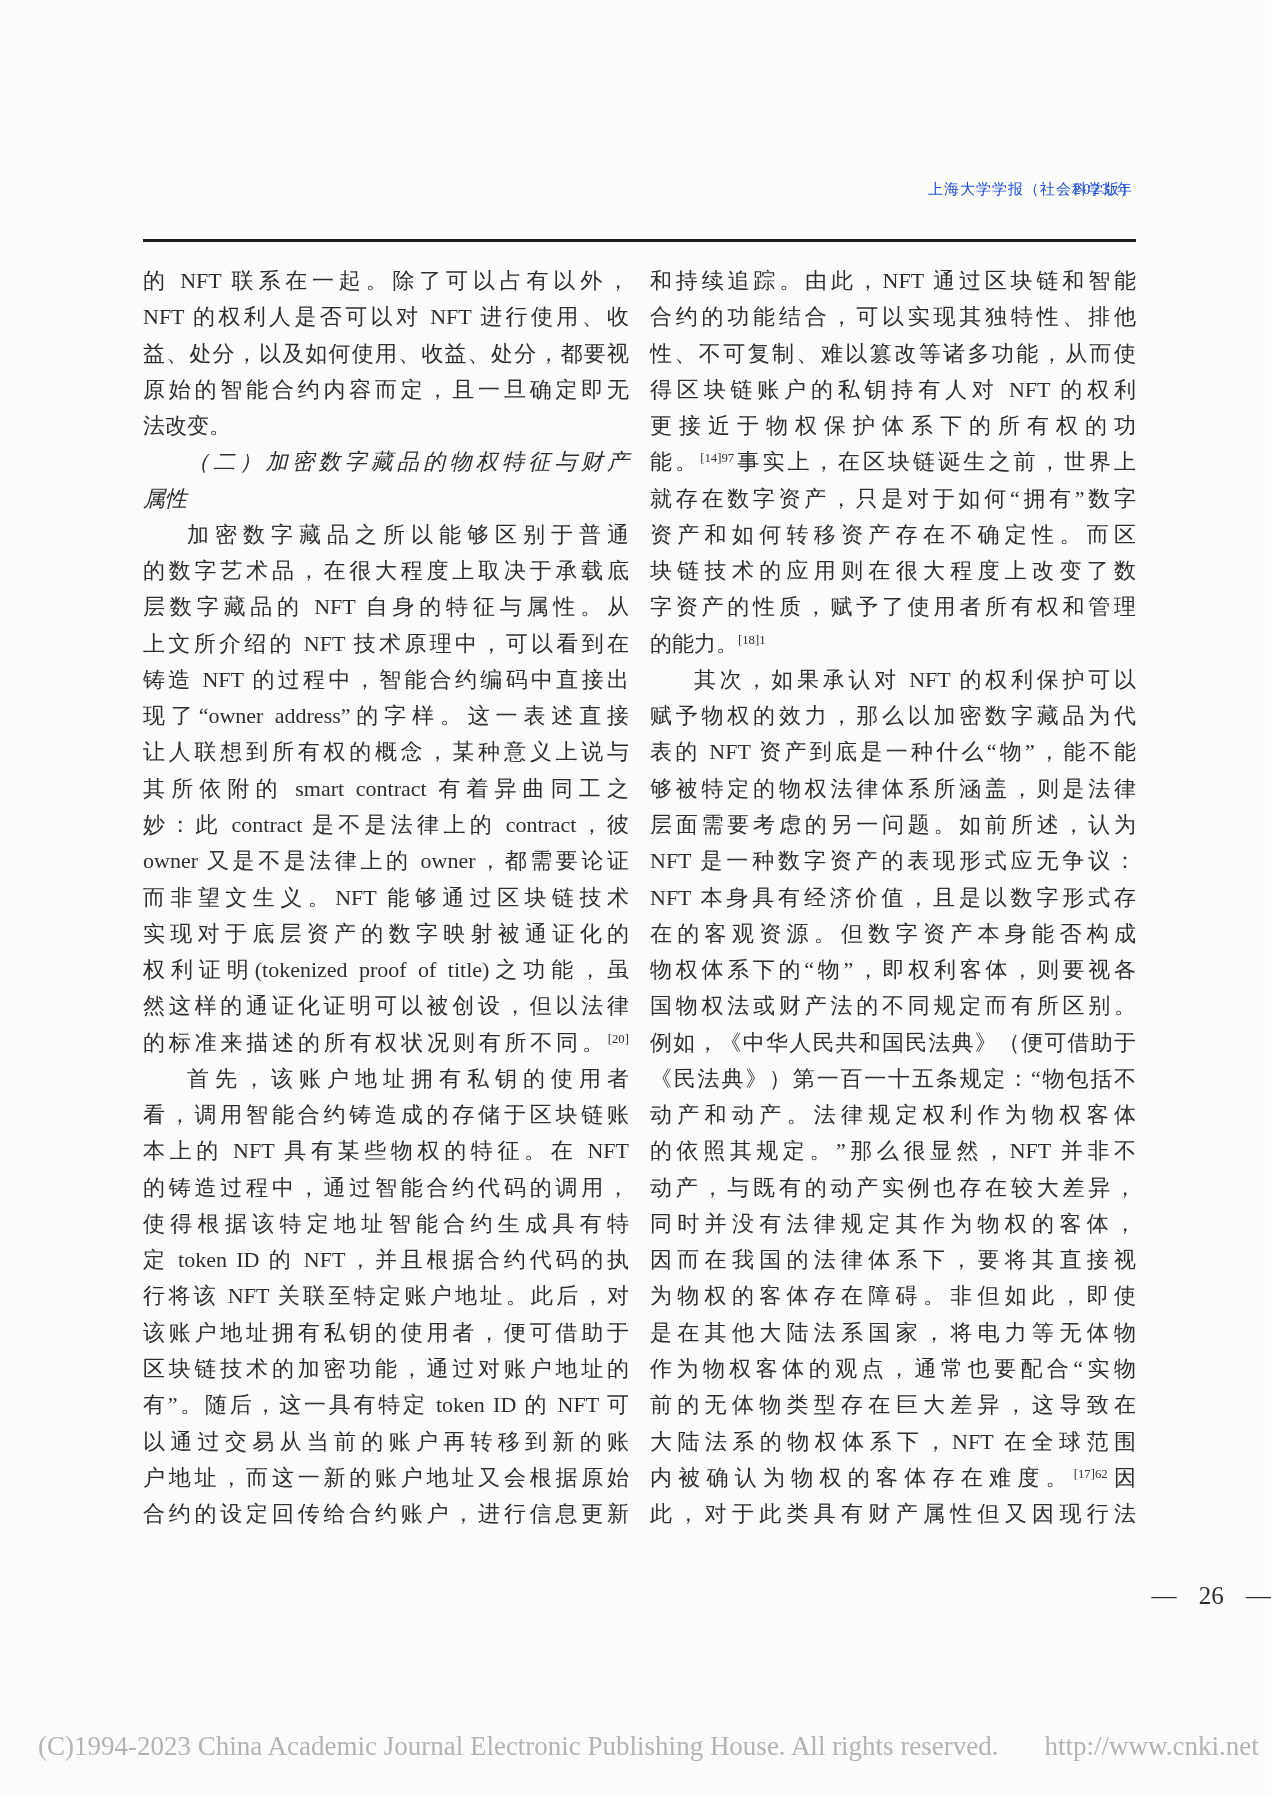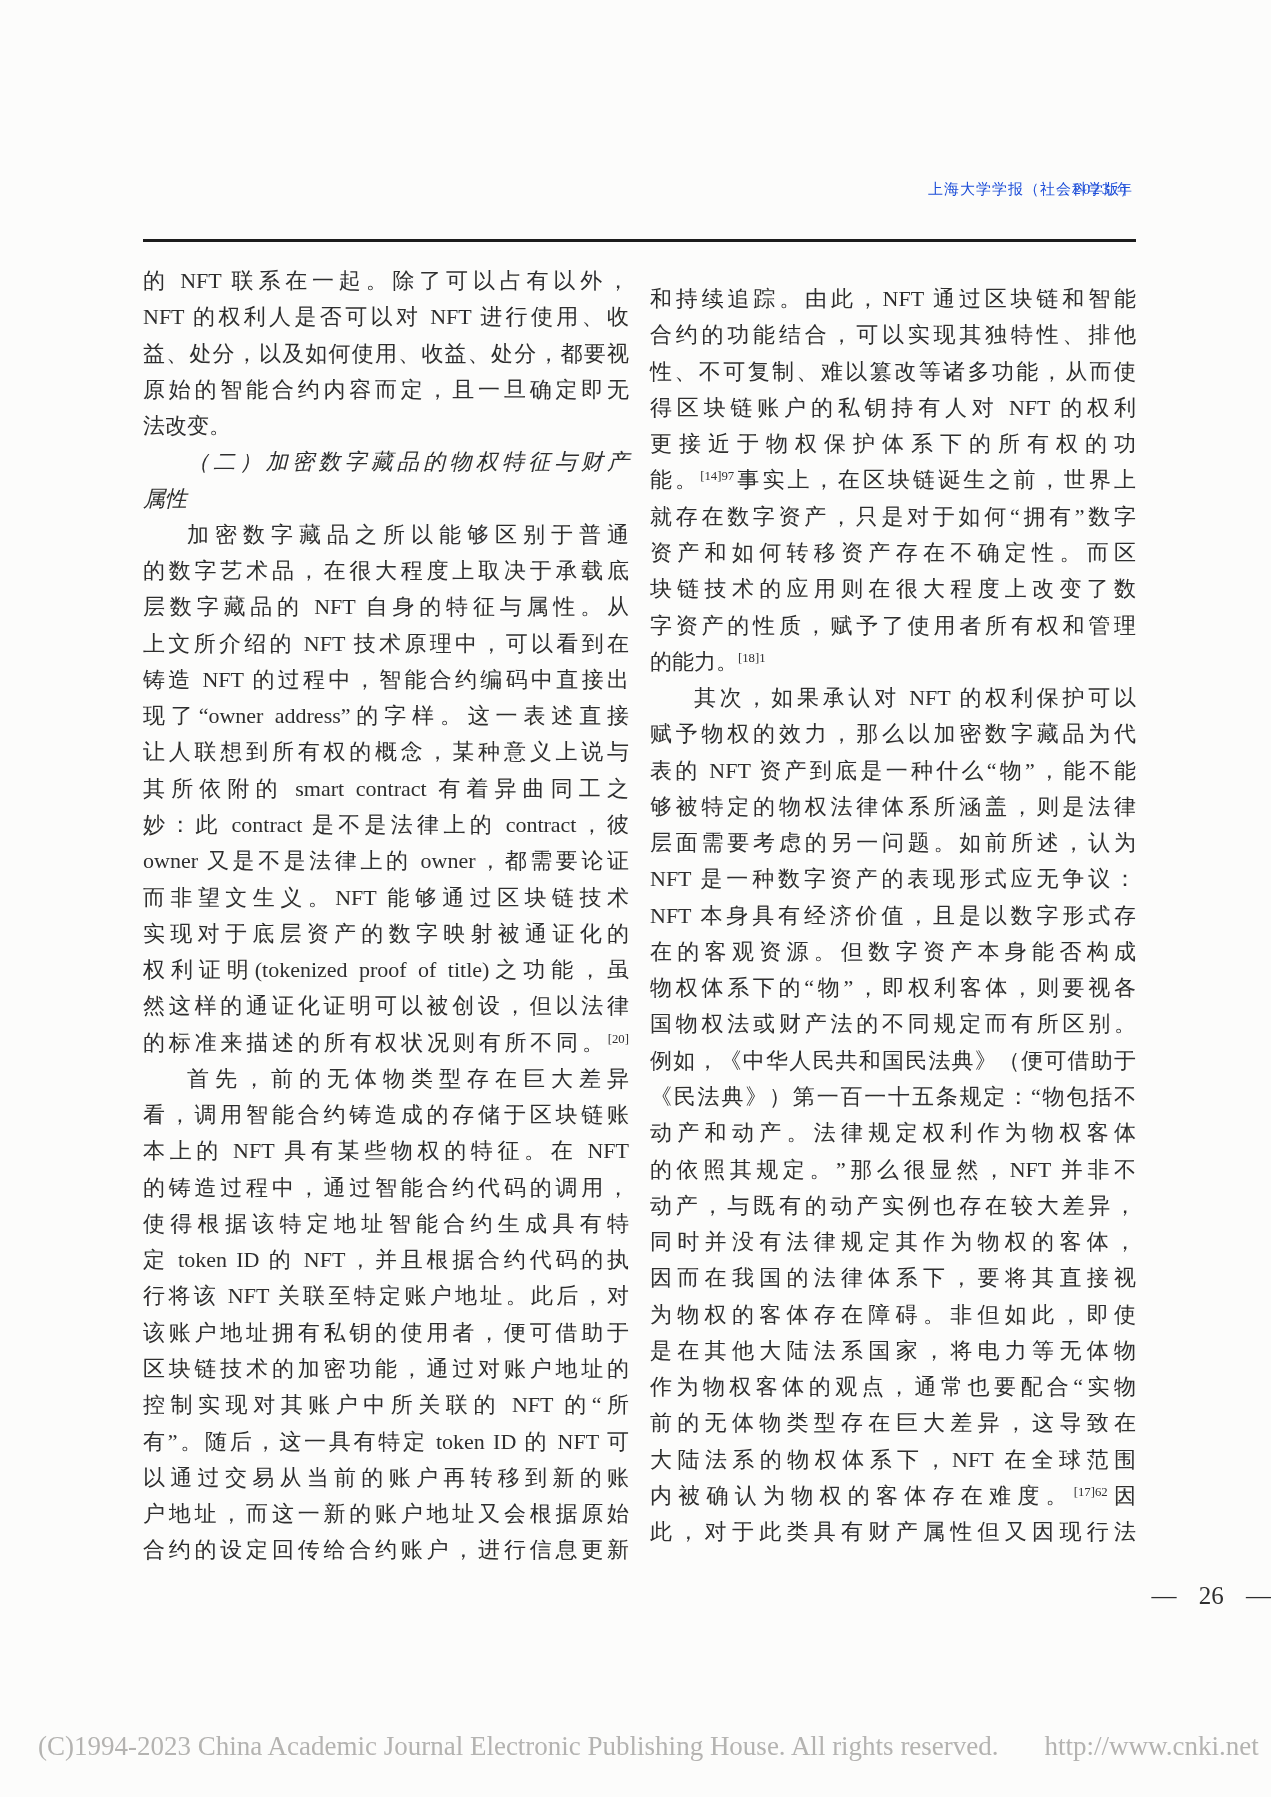--- a/index.html
+++ b/index.html
@@ -77,30 +77,29 @@
         <div class="line">现了“owner address”的字样。这一表述直接</div>
         <div class="line">让人联想到所有权的概念，某种意义上说与</div>
         <div class="line">其所依附的 smart contract 有着异曲同工之</div>
         <div class="line">妙：此 contract 是不是法律上的 contract，彼</div>
         <div class="line">owner 又是不是法律上的 owner，都需要论证</div>
         <div class="line">而非望文生义。NFT 能够通过区块链技术</div>
         <div class="line">实现对于底层资产的数字映射被通证化的</div>
         <div class="line">权利证明(tokenized proof of title)之功能，虽</div>
         <div class="line">然这样的通证化证明可以被创设，但以法律</div>
         <div class="line">的标准来描述的所有权状况则有所不同。<sup>[20]</sup></div>
-        <div class="line indent">首先，前的无体物类型存在巨大差异</div>
+        <div class="line indent">首先，该账户地址拥有私钥的使用者</div>
         <div class="line">看，调用智能合约铸造成的存储于区块链账</div>
         <div class="line">本上的 NFT 具有某些物权的特征。在 NFT</div>
         <div class="line">的铸造过程中，通过智能合约代码的调用，</div>
         <div class="line">使得根据该特定地址智能合约生成具有特</div>
         <div class="line">定 token ID 的 NFT，并且根据合约代码的执</div>
         <div class="line">行将该 NFT 关联至特定账户地址。此后，对</div>
         <div class="line">该账户地址拥有私钥的使用者，便可借助于</div>
         <div class="line">区块链技术的加密功能，通过对账户地址的</div>
-        <div class="line">控制实现对其账户中所关联的 NFT 的“所</div>
         <div class="line">有”。随后，这一具有特定 token ID 的 NFT 可</div>
         <div class="line">以通过交易从当前的账户再转移到新的账</div>
         <div class="line">户地址，而这一新的账户地址又会根据原始</div>
         <div class="line">合约的设定回传给合约账户，进行信息更新</div>
       </div>
     <div class="col">
         <div class="line">和持续追踪。由此，NFT 通过区块链和智能</div>
         <div class="line">合约的功能结合，可以实现其独特性、排他</div>
         <div class="line">性、不可复制、难以篡改等诸多功能，从而使</div>
         <div class="line">得区块链账户的私钥持有人对 NFT 的权利</div>

